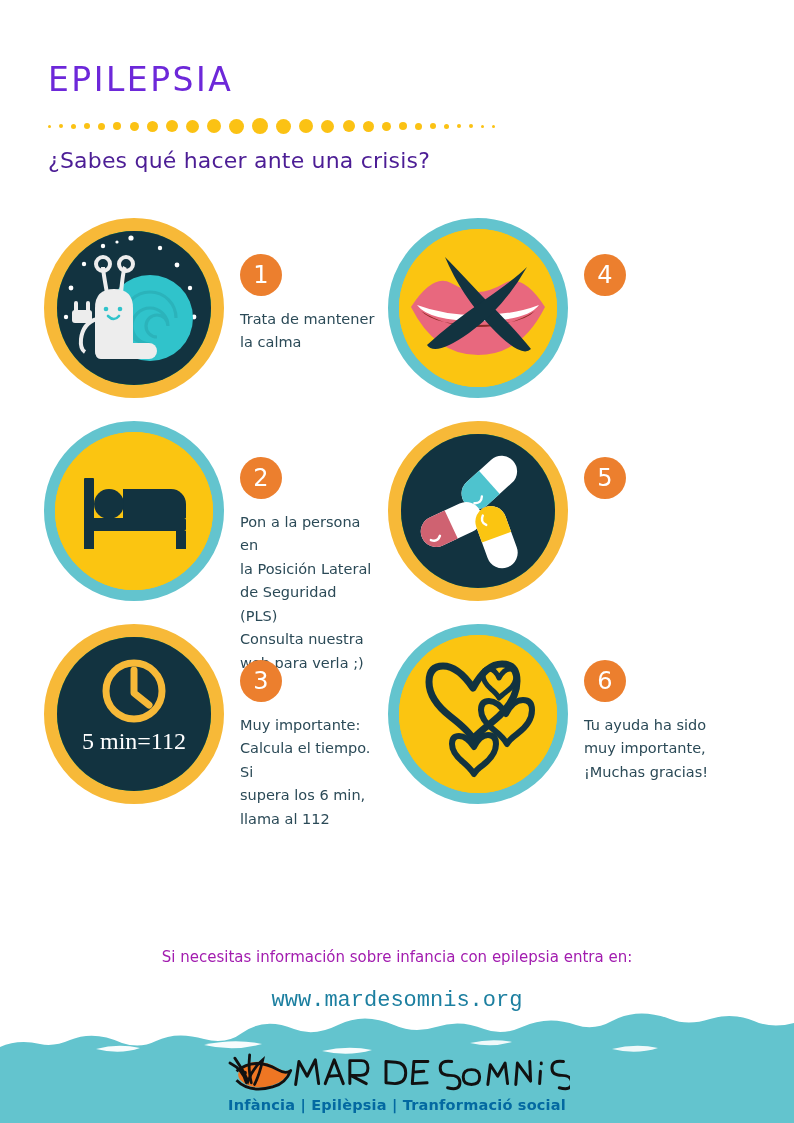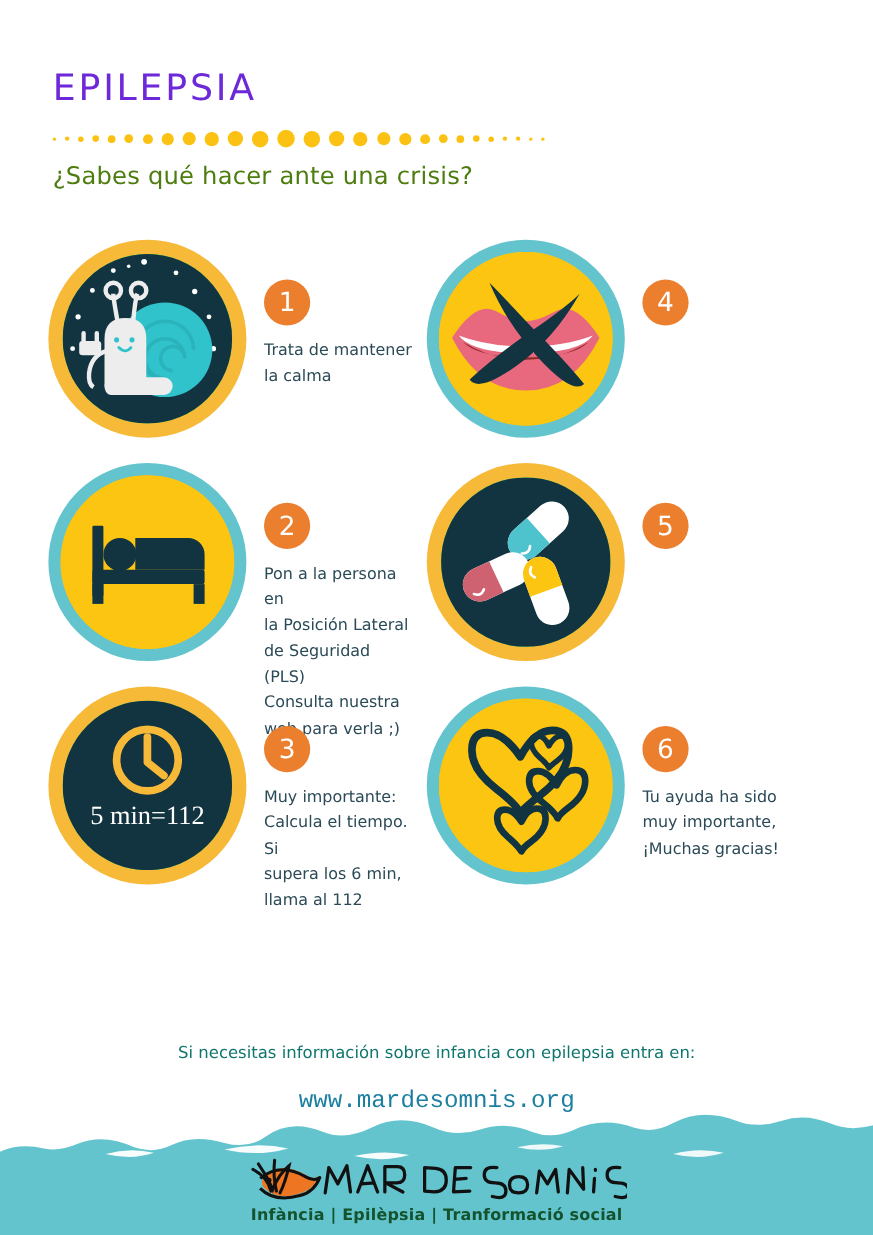--- a/index.html
+++ b/index.html
@@ -41,21 +41,21 @@
   }
   #dot-divider i {
     display: block;
     border-radius: 50%;
     background: #FBC214;
     flex: 0 0 auto;
   }
   #subtitle {
     margin-top: 14px;
     font-size: 22px;
-    color: #4d7c0f;
+    color: #4c1d95;
     font-family: "DejaVu Sans", sans-serif;
     font-weight: 400;
     letter-spacing: 0.2px;
   }
 
   
   #steps {
     position: absolute;
     left: 0;
     top: 218px;
@@ -120,21 +120,21 @@
   
   #footer-info {
     position: absolute;
     left: 0;
     top: 948px;
     width: 794px;
     text-align: center;
   }
   #footer-line {
     font-size: 15px;
-    color: #0f766e;
+    color: #a21caf;
     font-family: "DejaVu Sans", sans-serif;
   }
   #footer-url {
     margin-top: 22px;
     font-size: 22px;
     color: #1C7FA0;
     font-family: Liberation Mono, monospace;
   }
 
   #wave-band {
@@ -156,21 +156,21 @@
     align-items: center;
     justify-content: flex-end;
     padding-bottom: 10px;
     box-sizing: border-box;
   }
   #brand-logo { height: 46px; }
   #brand-tagline {
     margin-top: 6px;
     font-size: 14.5px;
     font-weight: bold;
-    color: #14532d;
+    color: #0369a1;
     font-family: "DejaVu Sans", sans-serif;
     letter-spacing: 0.2px;
   }
 </style>
 </head>
 <body>
 
 <div id="header">
   <h1 id="page-title">EPILEPSIA</h1>
   <div id="dot-divider">

